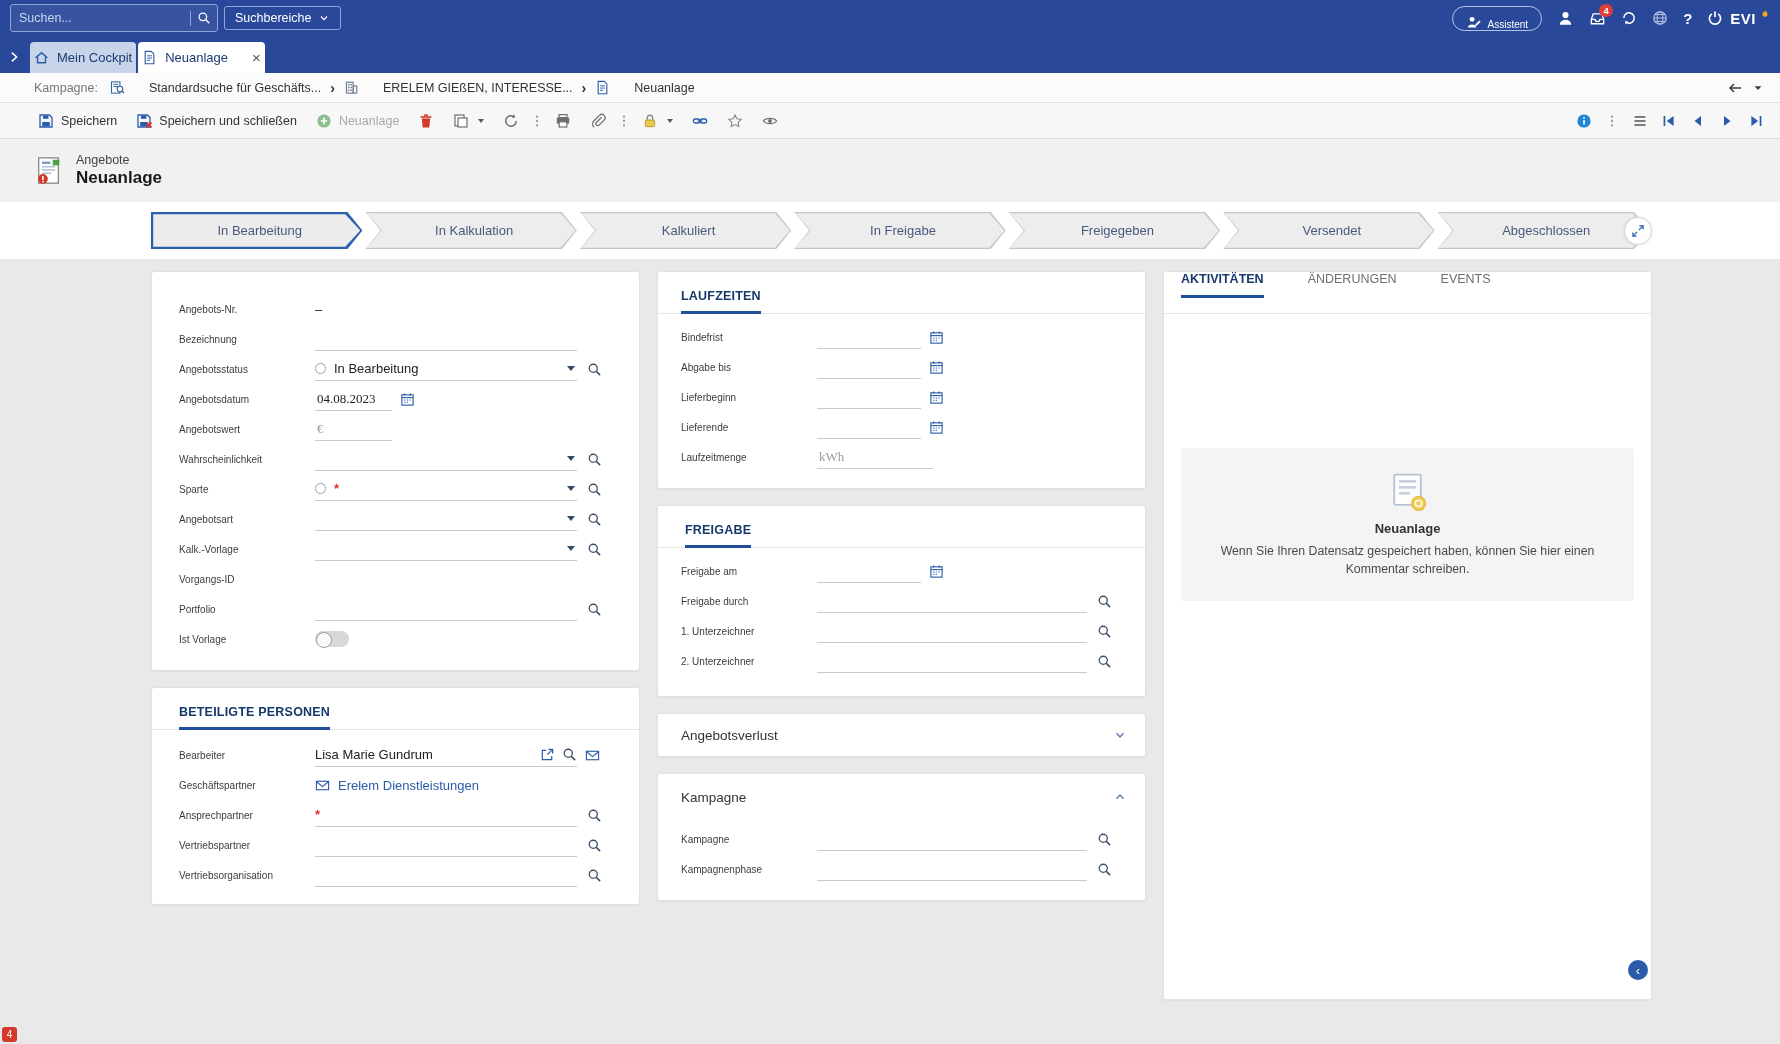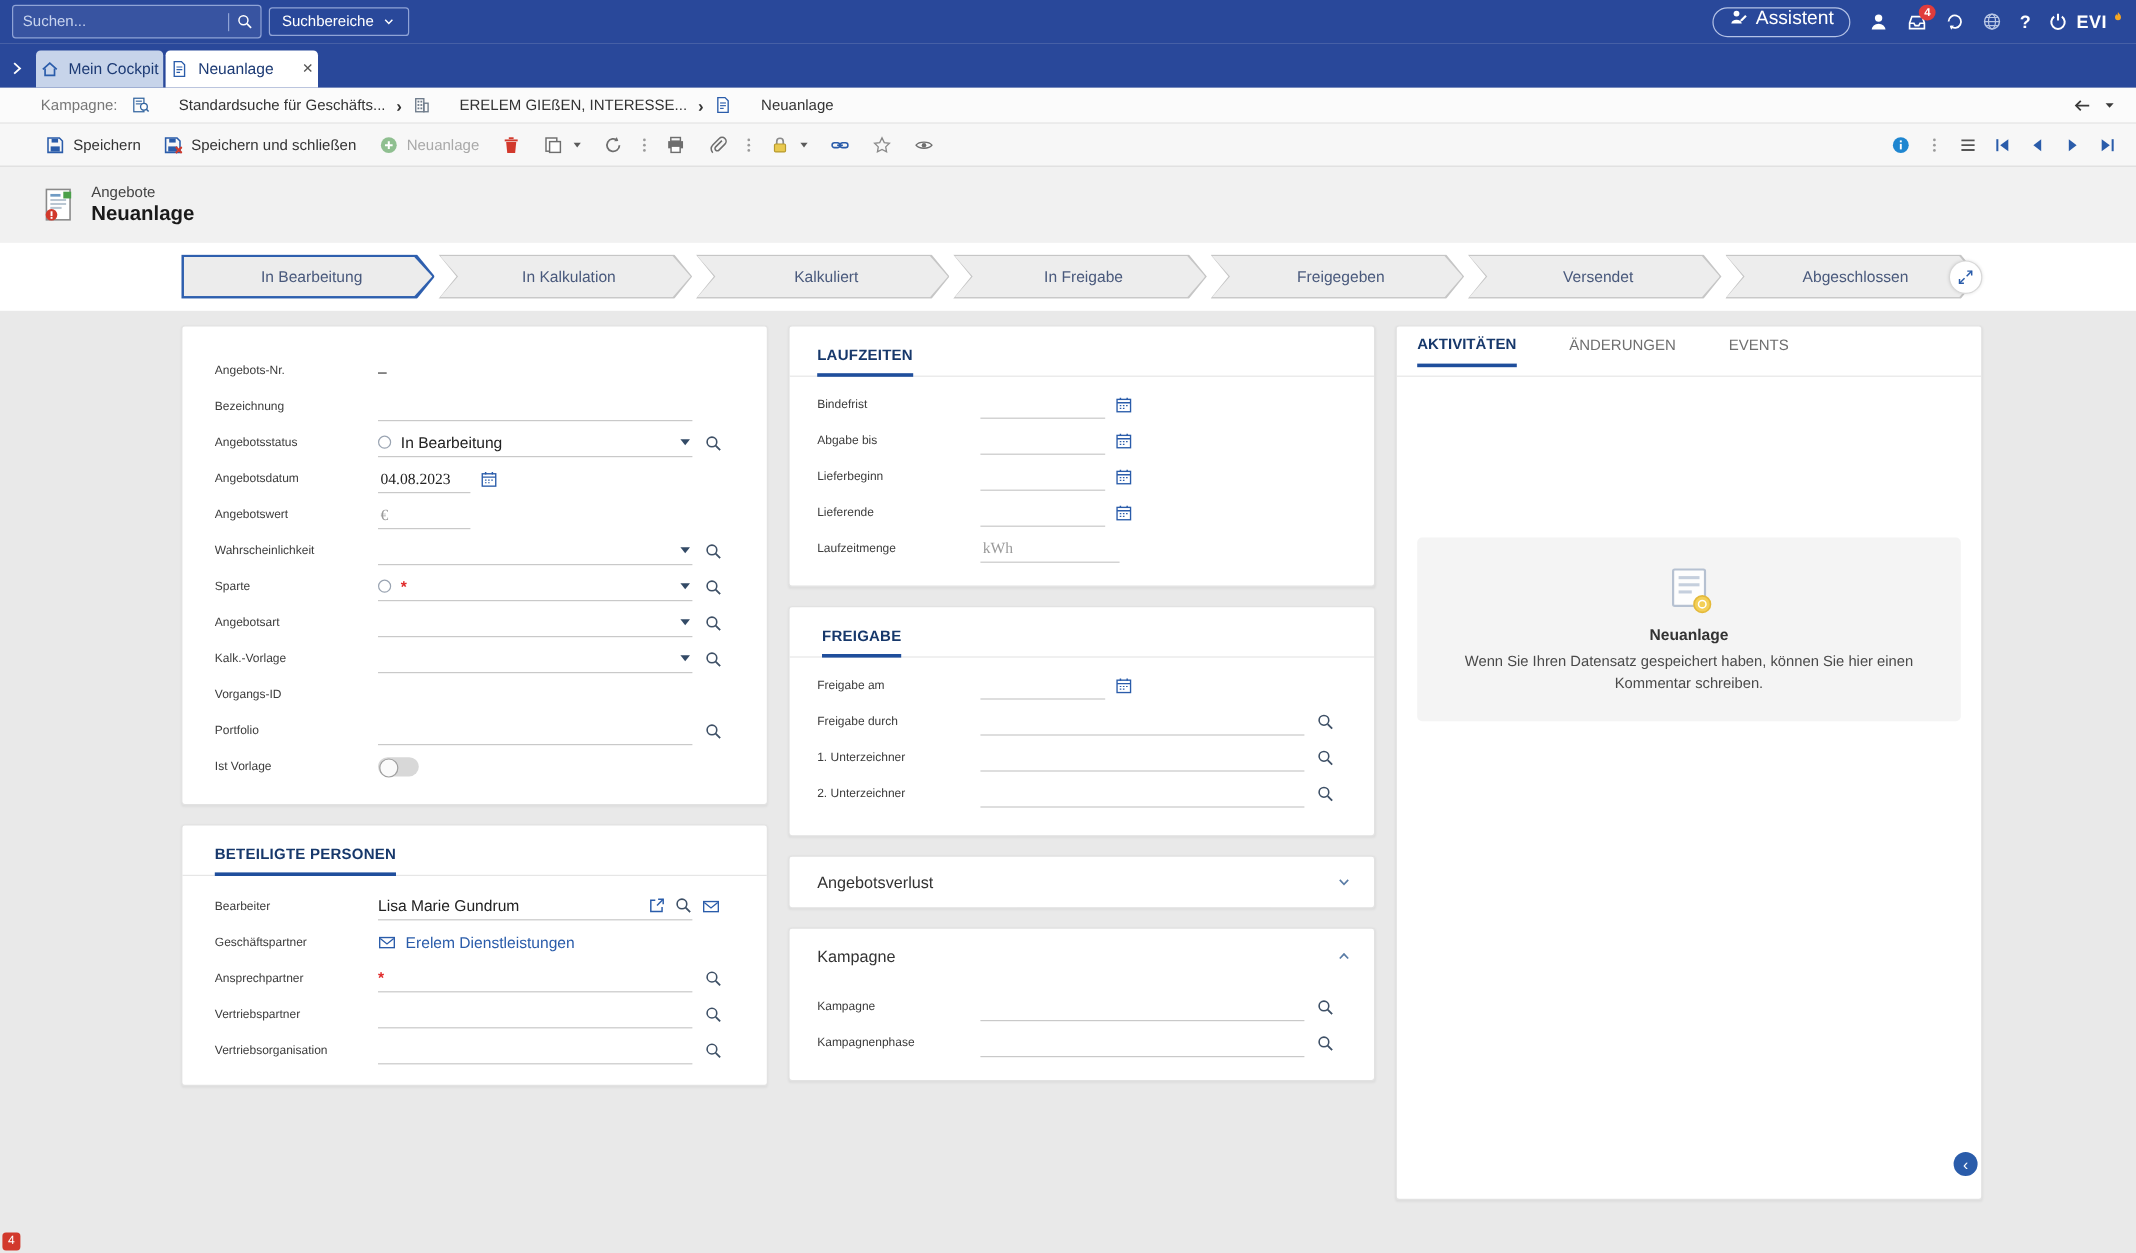--- a/index.html
+++ b/index.html
@@ -14,21 +14,21 @@
 
   
   .topbar{position:absolute;top:0;left:0;right:0;height:36px;background:#29489a;display:flex;align-items:center;padding:0 10px;color:#fff;z-index:30}
   .searchbox{display:flex;align-items:center;width:208px;height:28px;border:1px solid #8fa3d6;border-radius:3px;background:rgba(255,255,255,.07)}
   .searchbox input{flex:1;min-width:0;background:transparent;border:0;outline:none;color:#fff;font-size:12.5px;padding:0 8px;font-family:inherit}
   .searchbox input::placeholder{color:#c8d4ef}
   .sdiv{width:1px;height:15px;background:#8fa3d6}
   .sbicon{margin:0 6px}
   .scopebox{display:flex;align-items:center;gap:7px;height:24px;border:1px solid #8fa3d6;border-radius:3px;padding:0 10px;margin-left:6px;font-size:12.5px}
   .topbar-right{margin-left:auto;display:flex;align-items:center;gap:15px}
-  .assist{display:flex;align-items:flex-start;gap:7px;border:1px solid #b4c2e6;border-radius:13px;height:25px;padding:0 13px;font-size:16px}
+  .assist{display:flex;align-items:flex-end;gap:7px;border:1px solid #b4c2e6;border-radius:13px;height:25px;padding:0 13px;font-size:10px}
   .traywrap{position:relative;display:inline-flex}
   .badge{position:absolute;top:-6px;right:-7px;min-width:14px;height:13px;background:#e03c3c;border-radius:7px;color:#fff;font-size:9.5px;line-height:13px;text-align:center;padding:0 3px;font-weight:bold}
   .helpq{font-size:15px;font-weight:bold;color:#fff}
   .brand{display:flex;align-items:center;gap:7px}
   .brandtext{font-weight:bold;font-size:15px;letter-spacing:.5px}
   .flamemark{margin-left:-3px;margin-top:-9px}
 
   
   .tabbar{position:absolute;top:36px;left:0;right:0;height:37px;background:#29489a;display:flex;align-items:flex-end;padding-left:4px;z-index:29}
   .leadchev{color:#fff;margin:0 9px 9px 3px}
@@ -97,21 +97,21 @@
   .caret{width:0;height:0;border-left:4.5px solid transparent;border-right:4.5px solid transparent;border-top:5.5px solid #334a66;margin-left:auto;margin-right:2px}
   .radio{width:11px;height:11px;border:1.4px solid #9aa4b2;border-radius:50%;margin-right:8px;flex:none}
   .req{color:#e02b2b;font-weight:bold;margin-right:4px;font-size:13px}
   .toggle{width:34px;height:16px;background:#d8d8d8;border-radius:8px;position:relative;display:inline-block}
   .toggle::after{content:"";position:absolute;left:1px;top:1px;width:14px;height:14px;border-radius:50%;background:#fafafa;border:1px solid #9f9f9f}
   .linkblue{color:#2a5caa;font-size:13px}
   .inlineicons{display:flex;align-items:center;gap:7px;margin-left:auto}
 
   
   .col3card{width:489px;height:729px;position:relative}
-  .acttabs{height:42px;border-bottom:1px solid #e6e6e6;display:flex;align-items:center;gap:44px;padding:0 17px}
+  .acttabs{height:42px;border-bottom:1px solid #e6e6e6;display:flex;align-items:flex-start;gap:44px;padding:0 17px}
   .atab{font-size:12.5px;color:#6f6f6f;padding-bottom:9px}
   .atab.active{color:#17386b;font-weight:bold;border-bottom:3px solid #1f4e9c;margin-bottom:-1px}
   .emptybox{margin:134px 17px 0;height:153px;background:#f4f4f4;border-radius:4px;display:flex;flex-direction:column;align-items:center;justify-content:center;gap:7px;padding:0 30px;text-align:center}
   .etitle{font-weight:bold;font-size:13px;color:#333}
   .etext{font-size:12.3px;color:#4a4a4a;line-height:1.45}
   .collapse-btn{position:absolute;right:3px;top:688px;width:20px;height:20px;border-radius:50%;background:#2a5caa;color:#fff;display:flex;align-items:center;justify-content:center;font-size:13px;line-height:1}
   .corner-badge{position:absolute;left:2px;bottom:2px;min-width:15px;height:15px;background:#d2392c;color:#fff;font-size:10px;border-radius:3px;display:flex;align-items:center;justify-content:center;padding:0 3px;z-index:40}
 </style>
 </head>
 <body>

